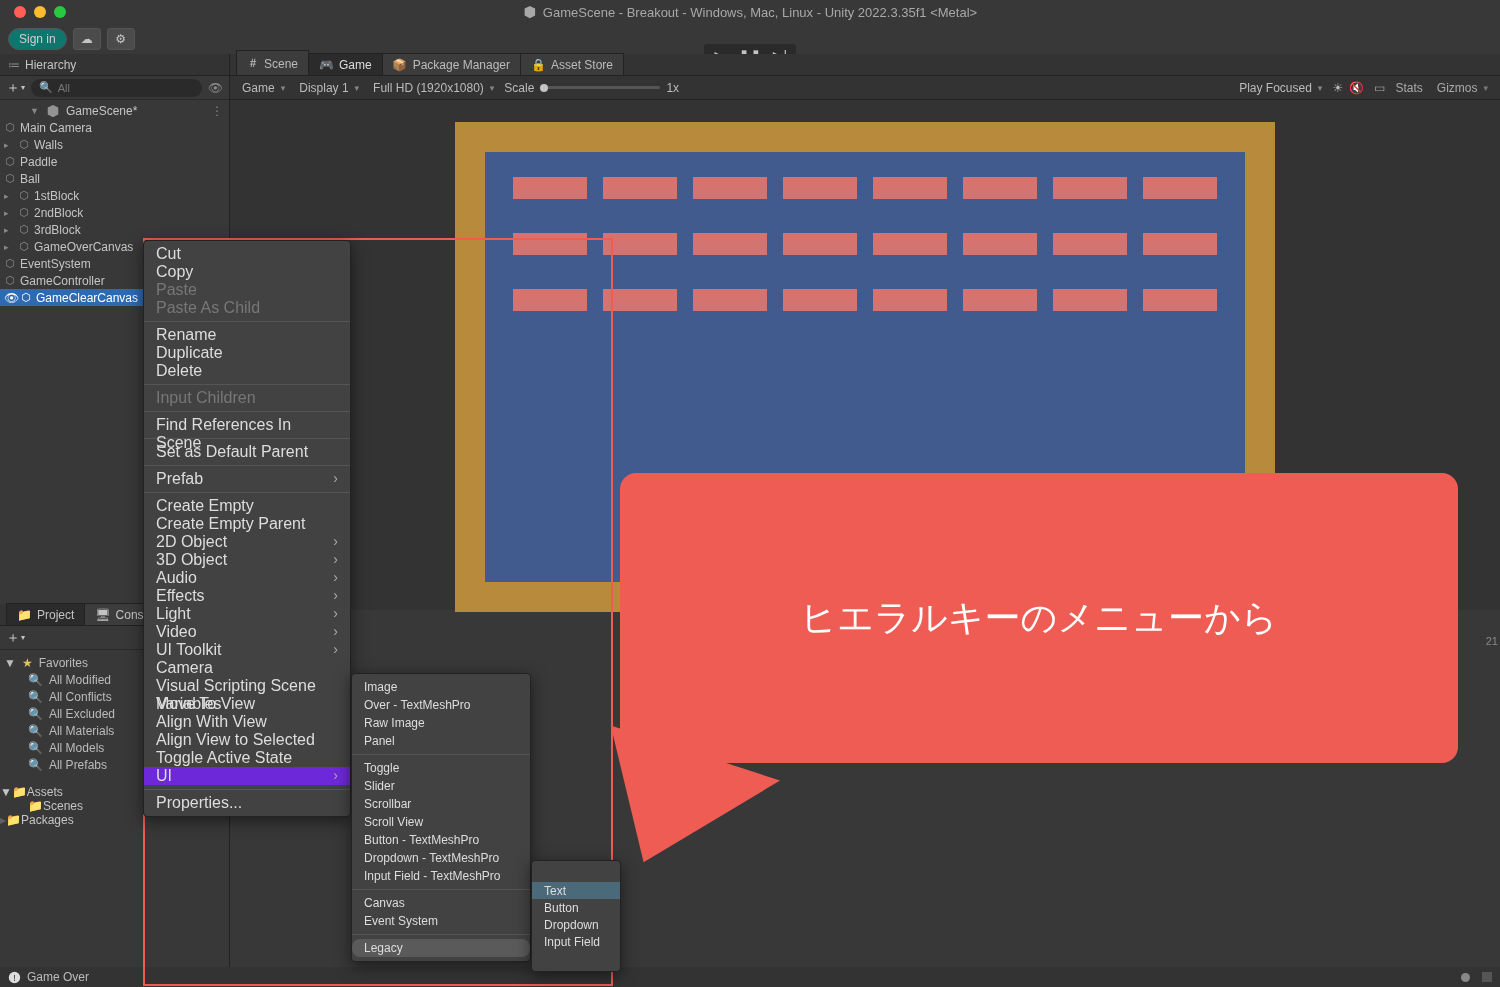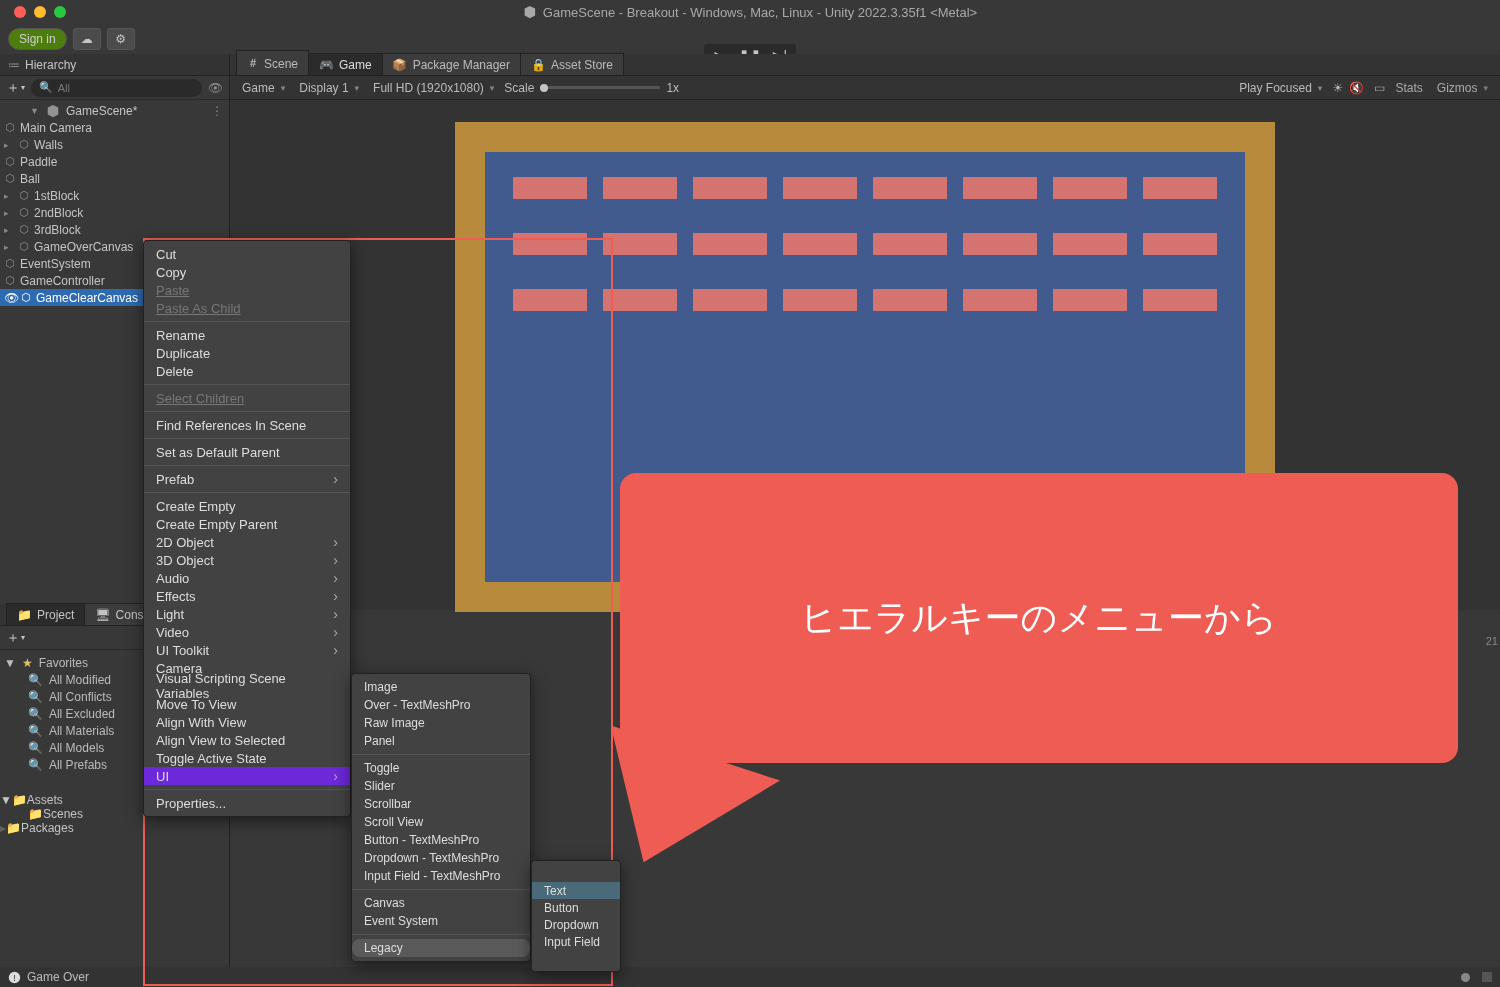--- a/index.html
+++ b/index.html
@@ -12,21 +12,21 @@
   .dot { width:12px; height:12px; border-radius:50%; }
   .dot.r{background:#ff5f57;} .dot.y{background:#febc2e;} .dot.g{background:#28c840;}
   .titlebar .wintitle { position:absolute; left:50%; transform:translateX(-50%); color:#a8a8a8; font-size:13px; display:flex; align-items:center; gap:6px;}
   .titlebar .wintitle svg { width:14px; height:14px; }
   
   .playbar { position:absolute; top:24px; left:0; right:0; height:24px; text-align:center;}
   .playbar .ctr { position:absolute; left:50%; transform:translateX(-50%); top:20px; display:flex; gap:2px; background:#2a2a2a; border-radius:3px; padding:2px;}
   .playbar .pbtn { width:28px; height:20px; display:flex; align-items:center; justify-content:center; color:#c4c4c4; font-size:14px;}
   
   .topleft { position:absolute; top:28px; left:8px; display:flex; align-items:center; gap:6px;}
-  .topleft .signin { background:#4d7c0f; border:1px solid #555; border-radius:11px; padding:3px 10px; color:#d0d0d0; font-size:12px;}
+  .topleft .signin { background:#0f766e; border:1px solid #555; border-radius:11px; padding:3px 10px; color:#d0d0d0; font-size:12px;}
   .topleft .icbtn { background:#4b4b4b; border:1px solid #555; border-radius:3px; width:28px; height:22px; display:flex; align-items:center; justify-content:center; color:#c4c4c4;}
   
   .hierarchy-panel { position:absolute; left:0; top:54px; width:230px; bottom:18px; background:#383838; border-right:1px solid #222;}
   .panel-tab { height:22px; background:#333; display:flex; align-items:center; padding:0 8px; gap:5px; border-bottom:1px solid #222;}
   .panel-tab .tlabel { color:#c4c4c4; font-size:12px;}
   .toolbar-row { height:24px; display:flex; align-items:center; padding:0 6px; gap:6px; border-bottom:1px solid #2a2a2a;}
   .toolbar-row .search { flex:1; background:#2a2a2a; border-radius:14px; height:18px; padding:0 8px; color:#777; display:flex; align-items:center; gap:5px; font-size:11px;}
   .plus-caret { color:#c4c4c4; font-size:14px; display:flex; align-items:center; gap:1px;}
   
   .tree { padding:2px 0;}
@@ -51,22 +51,22 @@
   .game-toolbar .slider::before{content:""; position:absolute; left:0; width:8px; height:8px; background:#c4c4c4; border-radius:50%; top:-2.5px;}
   
   .game-view { position:absolute; top:46px; left:0; right:0; height:510px; background:#333; display:flex; align-items:flex-start; justify-content:center; padding-top:22px;}
   .board { width:820px; height:490px; background:#b88a3c; padding:30px; }
   .play { width:100%; height:100%; background:#415b8f; padding:25px 28px 0;}
   .brickrow{display:flex; gap:16px; margin-bottom:34px;}
   .brick{flex:1; height:22px; background:#d4736f;}
   
   
   .ctxmenu { position:absolute; left:143px; top:240px; width:208px; background:#424242; border:1px solid #222; border-radius:4px; box-shadow:0 4px 16px rgba(0,0,0,.5); padding:4px 0; z-index:10;}
-  .ctxmenu .mi { height:18px; padding:0 12px; display:flex; align-items:center; justify-content:space-between; font-size:13px; color:#ddd;}
-  .ctxmenu .mi.dis { color:#777;text-decoration:underline;}
+  .ctxmenu .mi { height:18px; padding:0 12px; display:flex; justify-content:space-between; font-size:16px; color:#ddd;}
+  .ctxmenu .mi.dis { color:#777;}
   .ctxmenu .mi.hov { background:#6d28d9;}
   .ctxmenu .sep { height:1px; background:#555; margin:4px 0;}
   .ctxmenu .arrow::after{content:"›"; font-size:14px; color:#aaa;}
   
   .sub1 { position:absolute; left:351px; top:673px; width:180px; background:#424242; border:1px solid #222; border-radius:4px; box-shadow:0 4px 16px rgba(0,0,0,.5); padding:4px 0; z-index:11;}
   .sub1 .mi{height:18px; padding:0 12px; display:flex; align-items:center; justify-content:space-between; font-size:12px; color:#ddd;}
   .sub1 .mi.hov{background:#5a5a5a;border-radius:8px;}
   .sub1 .sep{height:1px; background:#555; margin:4px 0;}
   
   .sub2 { position:absolute; left:531px; top:860px; width:90px; background:#424242; border:1px solid #222; border-radius:4px; box-shadow:0 4px 16px rgba(0,0,0,.5); padding:21px 0; z-index:12;}
@@ -80,21 +80,21 @@
   .callout-tail::before{content:""; position:absolute; width:0; height:0; border-top:120px solid #ee5c54; border-left:48px solid transparent; border-right:130px solid transparent; left:20px; top:24px; transform:rotate(18deg) skewX(12deg);}
   
   
   .project-panel { position:absolute; left:0; top:604px; width:230px; bottom:18px;}
   .proj-tabs { height:22px; display:flex; align-items:flex-end; padding-left:6px; background:#333; border-bottom:1px solid #222;}
   .proj-tabs .ptab { padding:4px 10px 3px; background:#3c3c3c; border:1px solid #222; border-bottom:none; margin-right:-1px; font-size:12px; display:flex; align-items:center; gap:5px;}
   .proj-tabs .ptab.active{background:#2b2b2b;}
   .favlist { padding:4px 0;}
   .favlist .frow { height:17px; padding-left:10px; display:flex; align-items:center; gap:6px; font-size:12px; color:#bbb;}
   .favlist .frow.fold{padding-left:4px;}
-  .assets-tree { margin-top:16px;}
+  .assets-tree { margin-top:8px;}
   .asset-icons { position:absolute; left:370px; top:52px; display:flex; gap:16px;}
   .asset-item { width:58px; display:flex; flex-direction:column; align-items:center; gap:4px; font-size:10px; color:#bbb;}
   .asset-thumb { width:52px; height:52px; background:#4a4a4a; border-radius:4px; display:flex; align-items:center; justify-content:center; font-size:28px; color:#8cb84f;}
   
   .statusbar { position:absolute; left:0; right:0; bottom:0; height:20px; background:#333; display:flex; align-items:center; padding:0 8px; gap:6px; font-size:12px; color:#bbb;}
   .statusbar svg{width:13px;height:13px;}
   
   .right-icons{margin-left:auto; display:flex; gap:10px; align-items:center; font-size:12px; color:#aaa;}
   .insp-text{position:absolute; right:2px; top:635px; font-size:11px; color:#888;}
 </style>
@@ -359,21 +359,21 @@
       <span>Rename</span>
     </div>
     <div class="mi">
       <span>Duplicate</span>
     </div>
     <div class="mi">
       <span>Delete</span>
     </div>
     <div class="sep"></div>
     <div class="mi dis">
-      <span>Select Children</span>
+      <span>Input Children</span>
     </div>
     <div class="sep"></div>
     <div class="mi">
       <span>Find References In Scene</span>
     </div>
     <div class="sep"></div>
     <div class="mi">
       <span>Set as Default Parent</span>
     </div>
     <div class="sep"></div>

